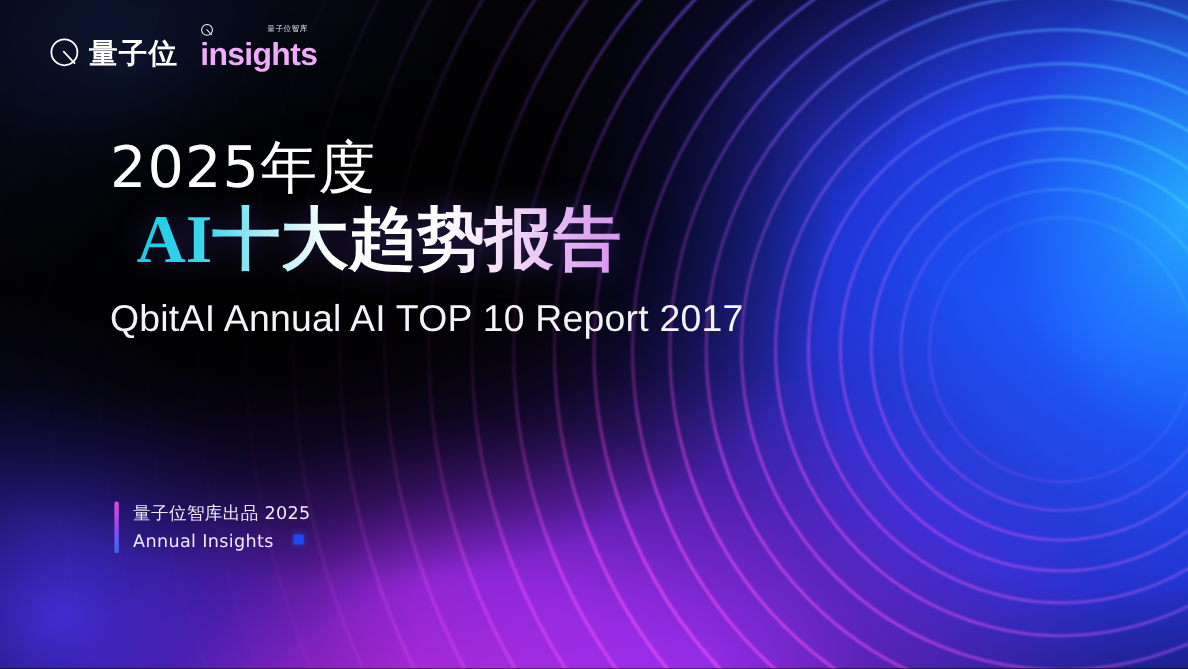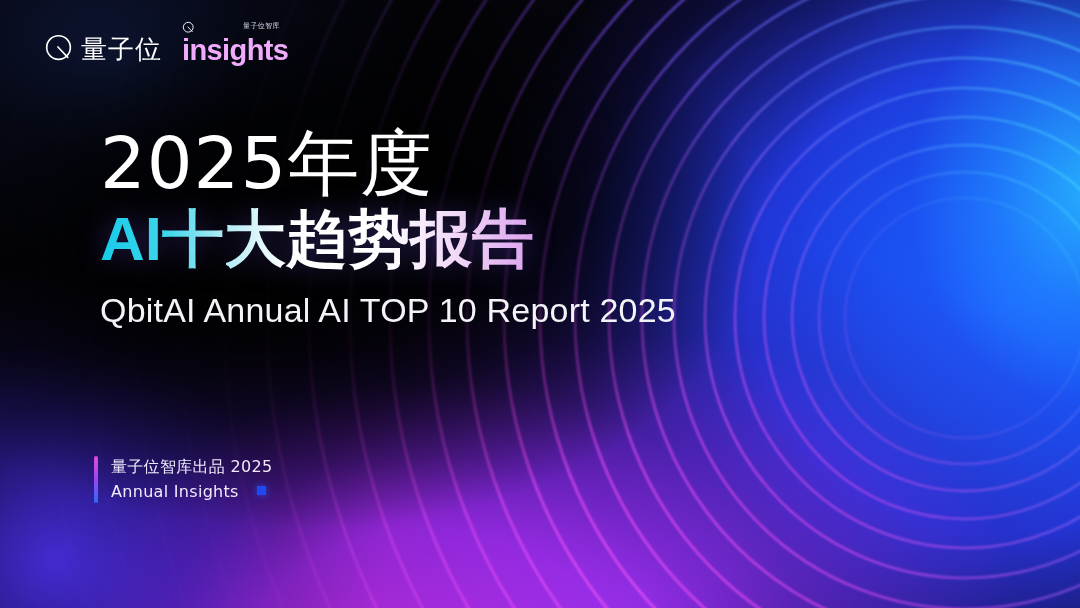--- a/index.html
+++ b/index.html
@@ -135,21 +135,21 @@
     width: 31px;
     height: 31px;
     flex: 0 0 auto;
     display: block;
   }
   .logo-cn {
     color: #ffffff;
     font-size: 26px;
     letter-spacing: 1px;
     line-height: 1;
-    font-weight: 400;
+    font-weight: 700;
     white-space: nowrap;
     font-family: "DejaVu Sans", "Liberation Sans", sans-serif;
   }
   .insights-group {
     position: relative;
     display: flex;
     align-items: flex-end;
     padding-left: 2px;
   }
   .insights-q {
@@ -181,64 +181,65 @@
   
   #headline {
     position: absolute;
     left: 100px;
     top: 127px;
     z-index: 5;
     width: 620px;
   }
   #title-year {
     color: #ffffff;
-    font-size: 72px;
+    font-size: 52px;
     line-height: 1.02;
     font-weight: 400;
     letter-spacing: 1px;
     white-space: nowrap;
     font-family: "DejaVu Sans", "Liberation Sans", sans-serif;
   }
   #title-main {
     margin-top: 6px;
     font-size: 62px;
     line-height: 1.06;
     font-weight: 700;
     letter-spacing: 0px;
     white-space: nowrap;
-    font-family: Liberation Sans, sans-serif;
+    font-family: Liberation Serif, serif;
     background: linear-gradient(90deg,
         #17cbe8 0%,
         #3fd7ec 11%,
         #a8e9f4 19%,
         #ffffff 30%,
         #ffffff 46%,
         #f0d6f7 58%,
         #dba2ef 70%,
         #cf76ea 82%,
         #c862e8 100%);
     -webkit-background-clip: text;
     background-clip: text;
     color: transparent;
     -webkit-text-fill-color: transparent;
     filter: drop-shadow(0 0 14px rgba(120,90,255,0.35));
+    margin-left: 24px;
   }
   #title-en {
     margin-top: 16px;
     color: #f3f3f8;
     font-size: 34px;
     line-height: 1.32;
     font-weight: 300;
     letter-spacing: 0.2px;
   }
 
   
   #byline {
     position: absolute;
-    left: 94px;
+    left: 104px;
     top: 456px;
     z-index: 5;
     display: flex;
     align-items: stretch;
     gap: 13px;
   }
   #byline-bar {
     width: 4px;
     border-radius: 2px;
     background: linear-gradient(180deg, #e04ad8 0%, #9b48ef 48%, #2f6bf5 100%);
@@ -359,21 +360,21 @@
       </svg>
       <span class="insights-word">insights</span>
       <span class="insights-tag">量子位智库</span>
     </div>
 
   </div>
 
   <div id="headline">
     <div id="title-year">2025年度</div>
     <div id="title-main">AI十大趋势报告</div>
-    <div id="title-en">QbitAI Annual AI TOP 10 Report 2025</div>
+    <div id="title-en">QbitAI Annual AI TOP 10 Report 2017</div>
   </div>
 
   <div id="byline">
     <div id="byline-bar"></div>
     <div id="byline-text">
       <div class="byline-line">量子位智库出品 2025</div>
       <div class="byline-line">Annual Insights</div>
     </div>
     <div id="byline-dot"></div>
   </div>

